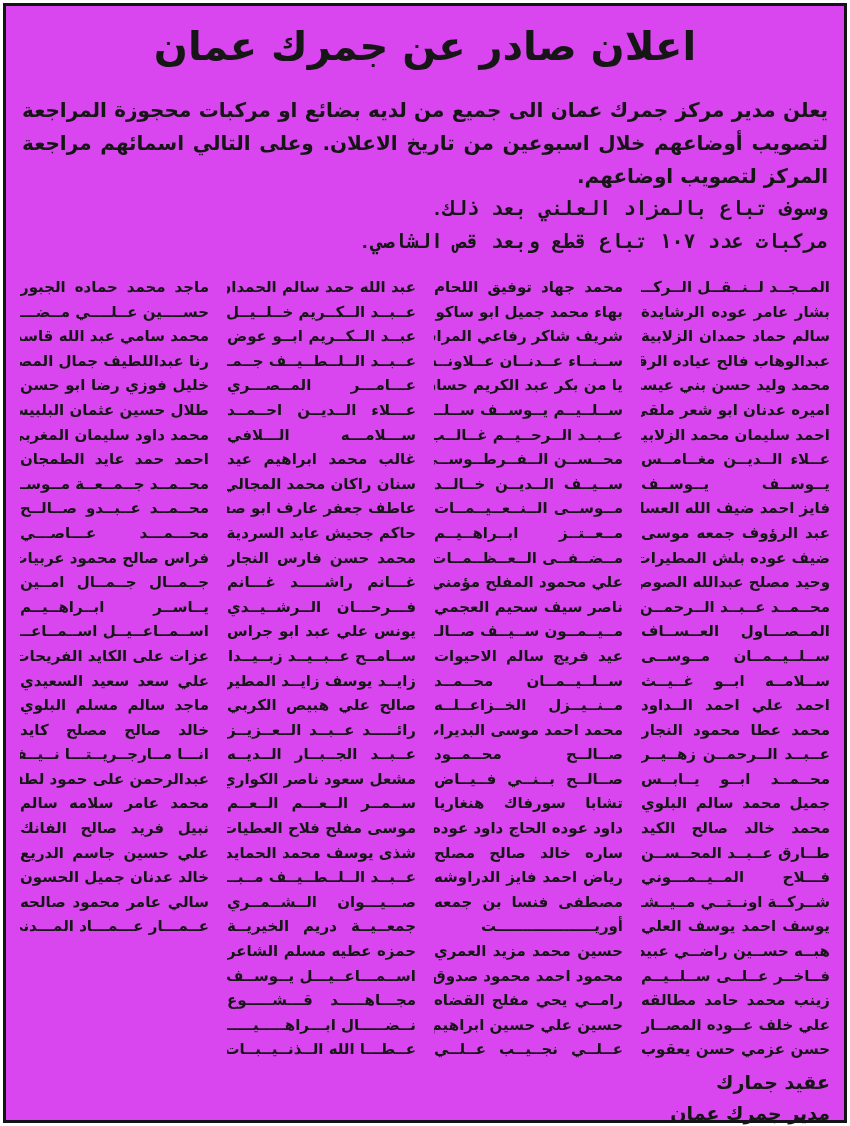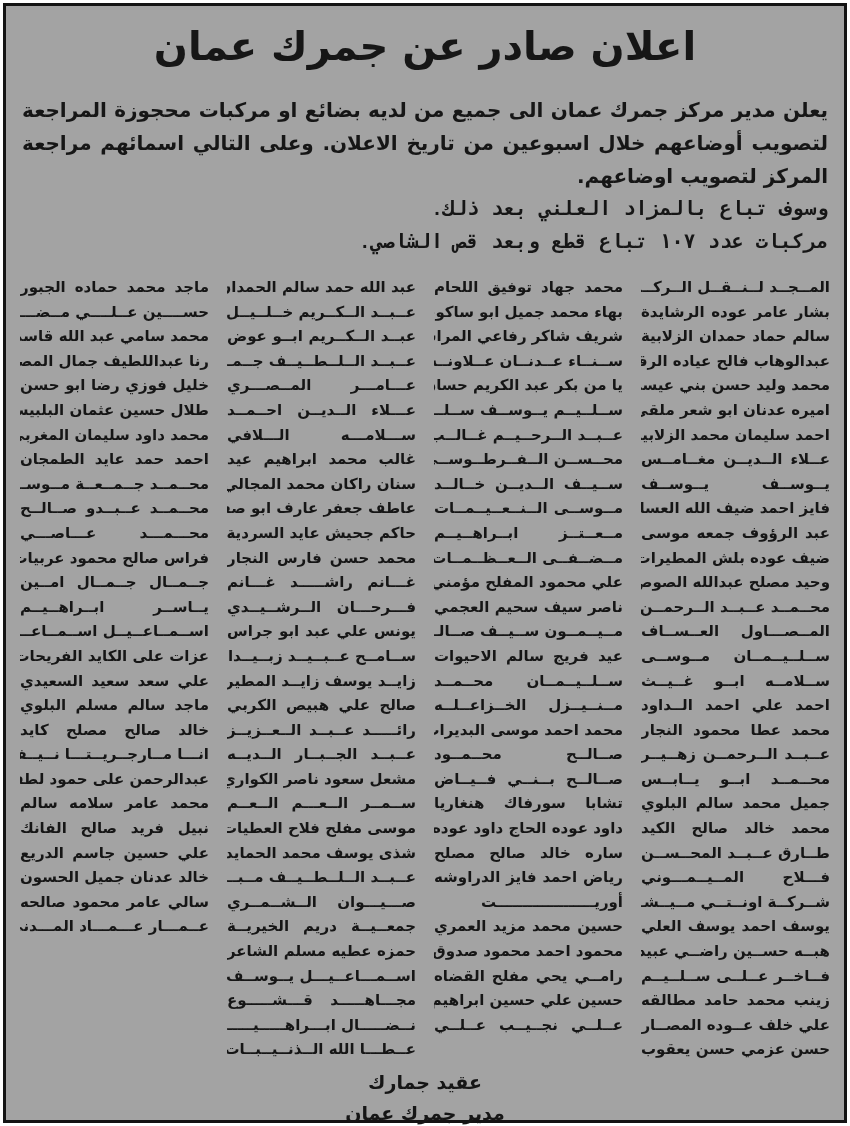--- a/index.html
+++ b/index.html
@@ -3,21 +3,21 @@
 <meta charset="utf-8">
 <style>
   html,body{margin:0;padding:0;background:#ffffff;}
   body{
     width:850px;height:1126px;overflow:hidden;position:relative;
     font-family:"DejaVu Sans",sans-serif;color:#161616;
     -webkit-font-smoothing:antialiased;
   }
   .frame{
     position:absolute;top:3px;right:3px;bottom:3px;left:3px;
-    border:3px solid #141414;background:#a3a3a3;direction:rtl;
+    border:3px solid #141414;background:#d946ef;direction:rtl;
     box-sizing:border-box;padding:8px 14px 0 14px;
   }
   .title{
     margin:6px 0 0 0;text-align:center;font-size:40px;line-height:52px;
     font-weight:900;letter-spacing:-1px;
   }
   .intro{margin:22px 2px 0 2px;font-weight:700;}
   .intro p{margin:0;font-size:20px;line-height:33px;}
   .intro .justified{text-align:justify;text-justify:inter-word;}
   .intro .start{text-align:right;font-family:Liberation Mono, monospace;}
@@ -25,21 +25,21 @@
     display:flex;direction:rtl;gap:18px;margin-top:16px;height:788px;
   }
   .col{flex:1 1 0;min-width:0;}
   .row{
     font-size:15px;font-weight:700;line-height:24.6px;height:24.6px;
     white-space:nowrap;overflow:hidden;direction:rtl;
     text-align:justify;text-align-last:justify;text-justify:inter-word;
   }
   .sig{margin:4px 0 0 0;direction:rtl;text-align:left;}
   .sig p{
-    margin:0;font-size:19px;line-height:31px;font-weight:800;text-align:center;
+    margin:0;font-size:19px;line-height:31px;font-weight:800;text-align:right;
   }
 </style>
 </head>
 <body>
 
 <div class="frame">
 
   <h1 class="title">اعلان صادر عن جمرك عمان</h1>
 
   <div class="intro">
@@ -102,20 +102,21 @@
         <div class="row">عيد فريج سالم الاحيوات</div>
         <div class="row">ســلــيــمــان محــمــد</div>
         <div class="row">مــنــيــزل الخــزاعــلــه</div>
         <div class="row">محمد احمد موسى البديرات</div>
         <div class="row">صــالــح محــمــود</div>
         <div class="row">صــالــح بــنــي فــيــاض</div>
         <div class="row">تشابا سورفاك هنغاريا</div>
         <div class="row">داود عوده الحاج داود عوده</div>
         <div class="row">ساره خالد صالح مصلح</div>
         <div class="row">رياض احمد فايز الدراوشه</div>
+        <div class="row">مصطفى فنسا بن جمعه</div>
         <div class="row">أوريـــــــــــــــــــت</div>
         <div class="row">حسين محمد مزيد العمري</div>
         <div class="row">محمود احمد محمود صدوق</div>
         <div class="row">رامــي يحي مفلح القضاه</div>
         <div class="row">حسين علي حسين ابراهيم</div>
         <div class="row">عــلــي نجــيــب عــلــي</div>
       </div>
     <div class="col">
         <div class="row">عبد الله حمد سالم الحمدان</div>
         <div class="row">عــبــد الــكــريم خــلــيــل</div>

